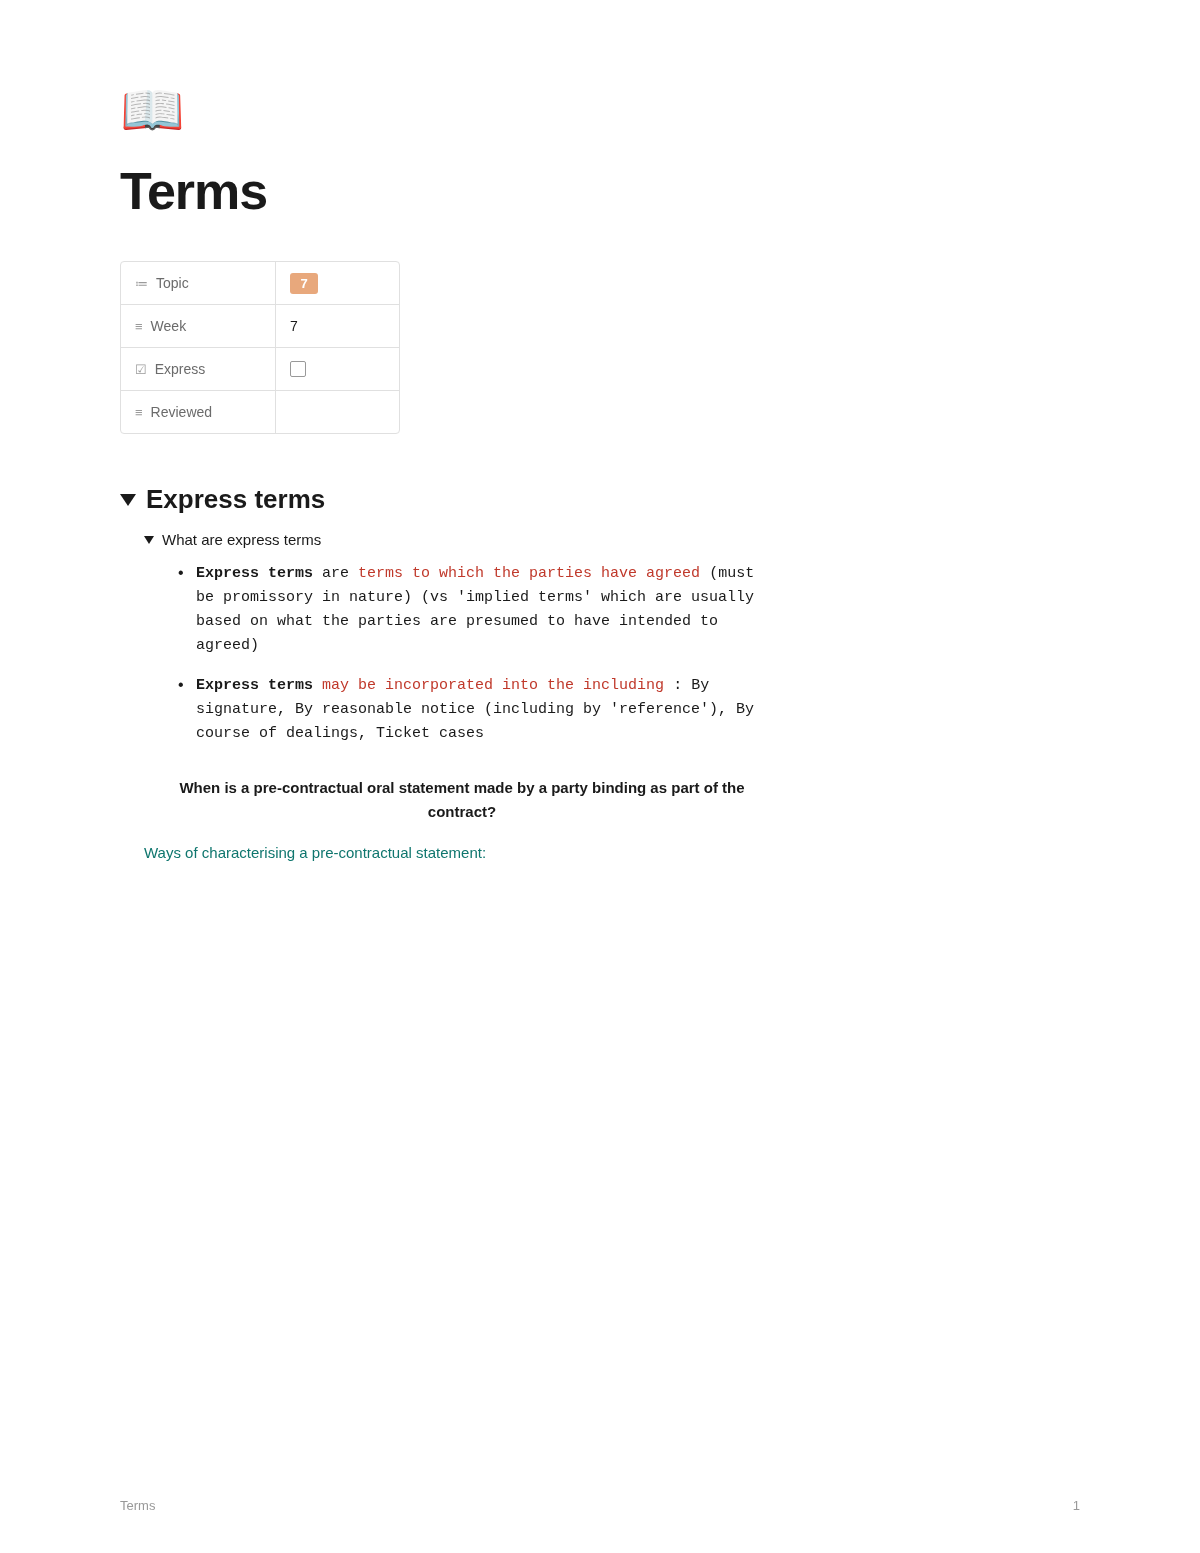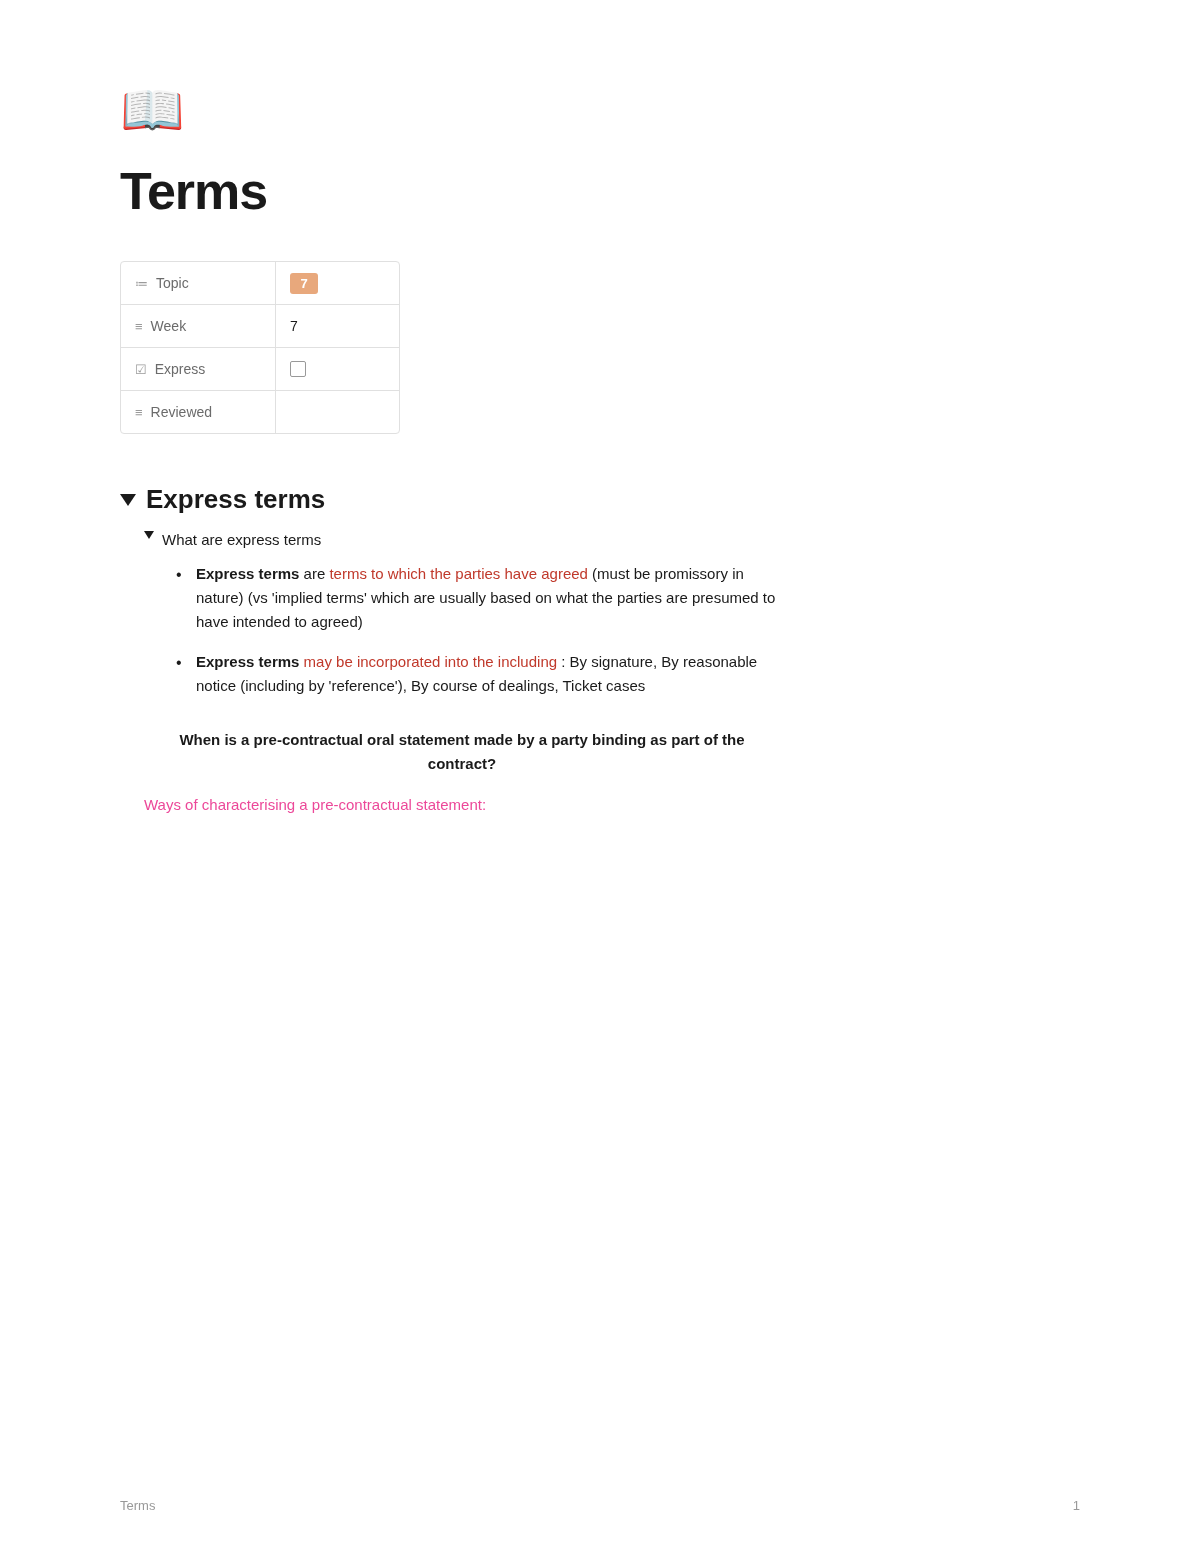--- a/index.html
+++ b/index.html
@@ -120,21 +120,21 @@
       width: 0;
       height: 0;
       border-left: 8px solid transparent;
       border-right: 8px solid transparent;
       border-top: 12px solid #1a1a1a;
       display: inline-block;
     }
 
     .subsection-header {
       display: flex;
-      align-items: flex-start;
+      align-items: center;
       gap: 8px;
       margin-bottom: 14px;
       margin-left: 24px;
     }
 
     .subsection-title {
       font-size: 15px;
       color: #1a1a1a;
     }
 
@@ -145,20 +145,21 @@
       border-right: 5px solid transparent;
       border-top: 8px solid #1a1a1a;
       display: inline-block;
     }
 
     
     .bullet-list {
       list-style: none;
       margin-left: 56px;
       margin-bottom: 24px;
+      font-family: Liberation Mono, monospace;
     }
 
     .bullet-list li {
       position: relative;
       padding-left: 20px;
       margin-bottom: 16px;
       line-height: 1.6;
       font-size: 15px;
     }
 
@@ -196,21 +197,21 @@
     .question-text {
       font-weight: 700;
       font-size: 15px;
       line-height: 1.6;
       margin-bottom: 14px;
       text-align: center;
     }
 
     .ways-text {
       font-size: 15px;
-      color: #ec4899;
+      color: #0f766e;
       margin-left: 24px;
       margin-bottom: 30px;
       margin-top: 10px;
     }
 
     
     .page-footer {
       position: fixed;
       bottom: 40px;
       left: 120px;

